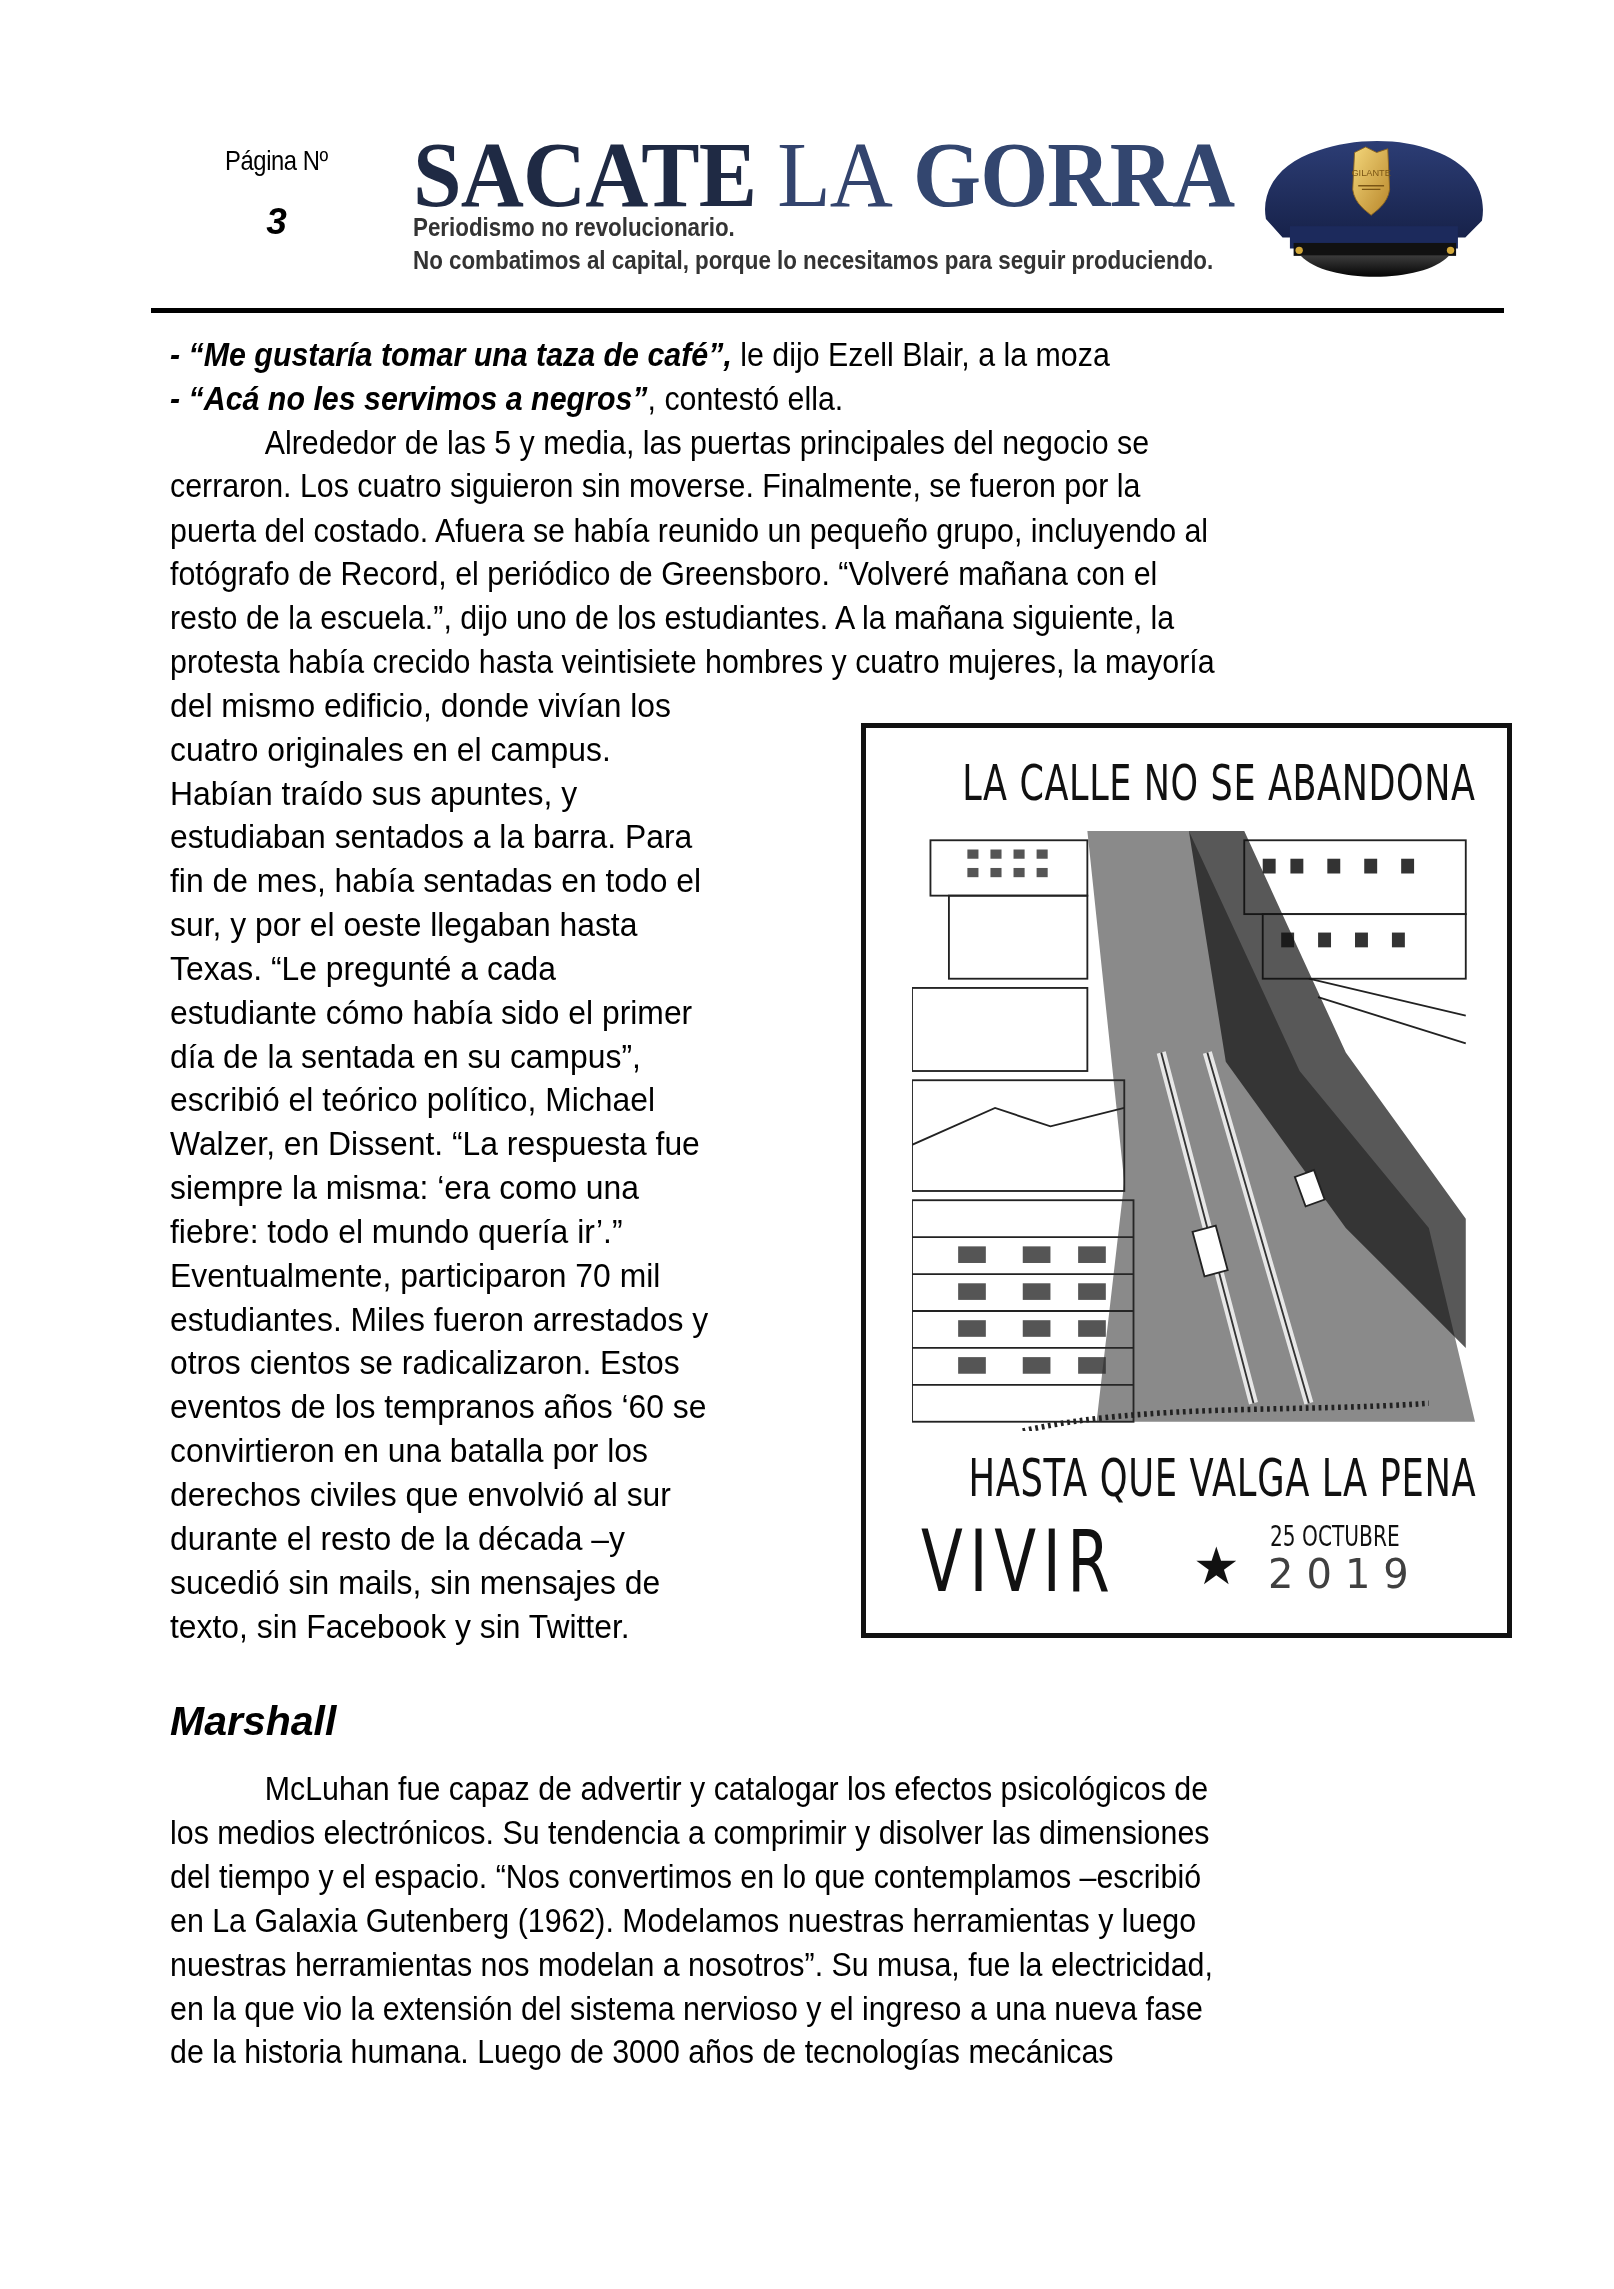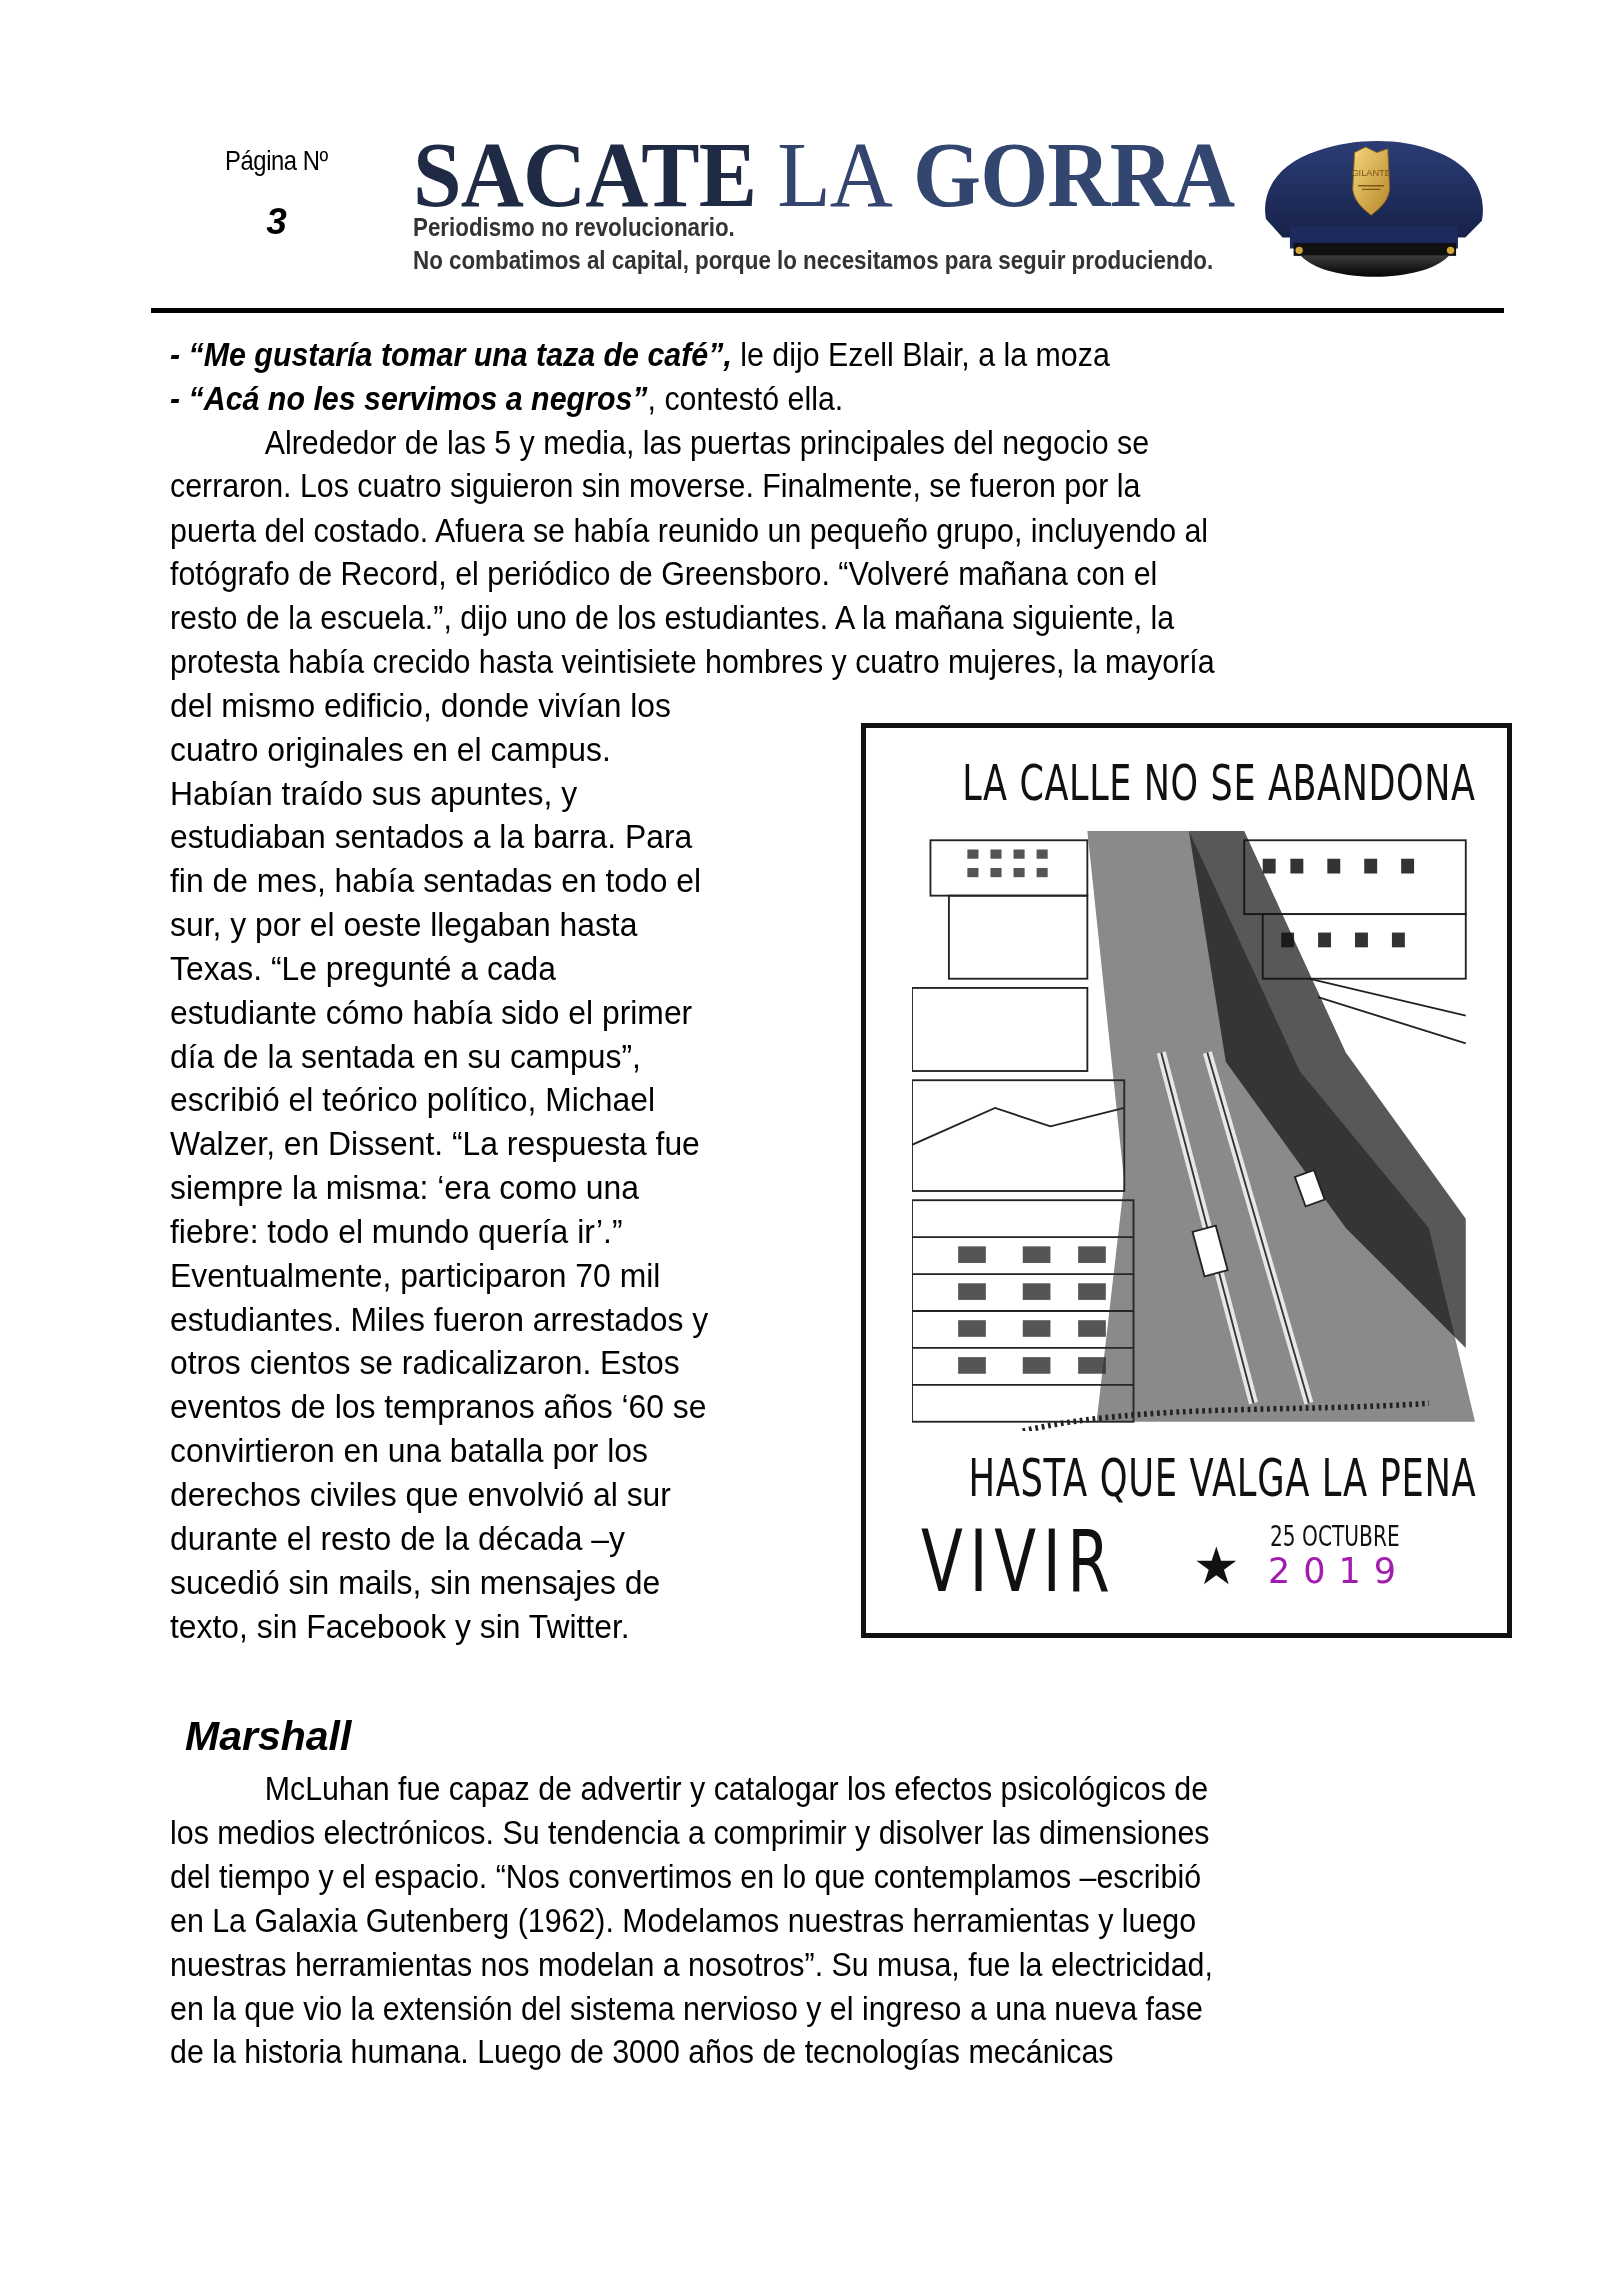--- a/index.html
+++ b/index.html
@@ -33,39 +33,39 @@
   
   .text { position: absolute; left: 170px; font-size: 33px; line-height: 44px; white-space: nowrap;
           transform-origin: left top; }
   .narrow { transform: scaleX(0.92); }
   .quote-line b { font-style: italic; }
   .indent { padding-left: 103px; }
 
   .col-line { position: absolute; left: 170px; font-size: 33px; line-height: 44px; white-space: nowrap;
               transform: scaleX(0.965); transform-origin: left top; }
 
-  .section-heading { position: absolute; left: 170px; top: 1698px; margin: 15px;
+  .section-heading { position: absolute; left: 170px; top: 1698px; margin: 0;
                      font-size: 41px; font-weight: bold; font-style: italic; }
 
   
   .poster { position: absolute; left: 856px; top: 718px; width: 641px; height: 905px;
             border: 5.5px solid #111; background: #fff; box-sizing: content-box; }
   .poster-headline { position: absolute; left: 0; width: 100%; text-align: center;
                      font-family: "DejaVu Sans", sans-serif; font-weight: normal;
                      color: #111; white-space: nowrap; letter-spacing: 0.9px; }
   .ph-top { top: 26px; font-size: 50px; transform: scaleX(0.7); }
   .ph-mid { top: 720px; font-size: 52px; transform: scaleX(0.68); }
   .ph-vivir { position: absolute; left: 55px; top: 784px; font-family: "DejaVu Sans", sans-serif;
               font-size: 85px; color: #111; letter-spacing: 9.2px; transform: scaleX(0.72);
               transform-origin: left top; }
   .ph-star { position: absolute; left: 327px; top: 808px; font-size: 52px; color: #111; }
   .ph-date { position: absolute; left: 404px; top: 792px; font-family: "DejaVu Sans", sans-serif;
              font-size: 28px; color: #111; transform: scaleX(0.72); transform-origin: left top; }
   .ph-year { position: absolute; left: 402px; top: 823px; font-family: "DejaVu Sans", sans-serif;
-             font-size: 35px; color: #a21caf; letter-spacing: 13px; }
+             font-size: 40px; color: #404040; letter-spacing: 13px; }
   .poster-art { position: absolute; left: 46px; top: 103px; width: 563px; height: 600px; }
 </style>
 </head>
 <body>
 
 <header>
   <div class="page-label">Página Nº</div>
   <div class="page-number">3</div>
 
   <h1 class="title"><span class="sacate">SACATE</span> <span class="la">LA</span> <span class="gorra">GORRA</span></h1>

